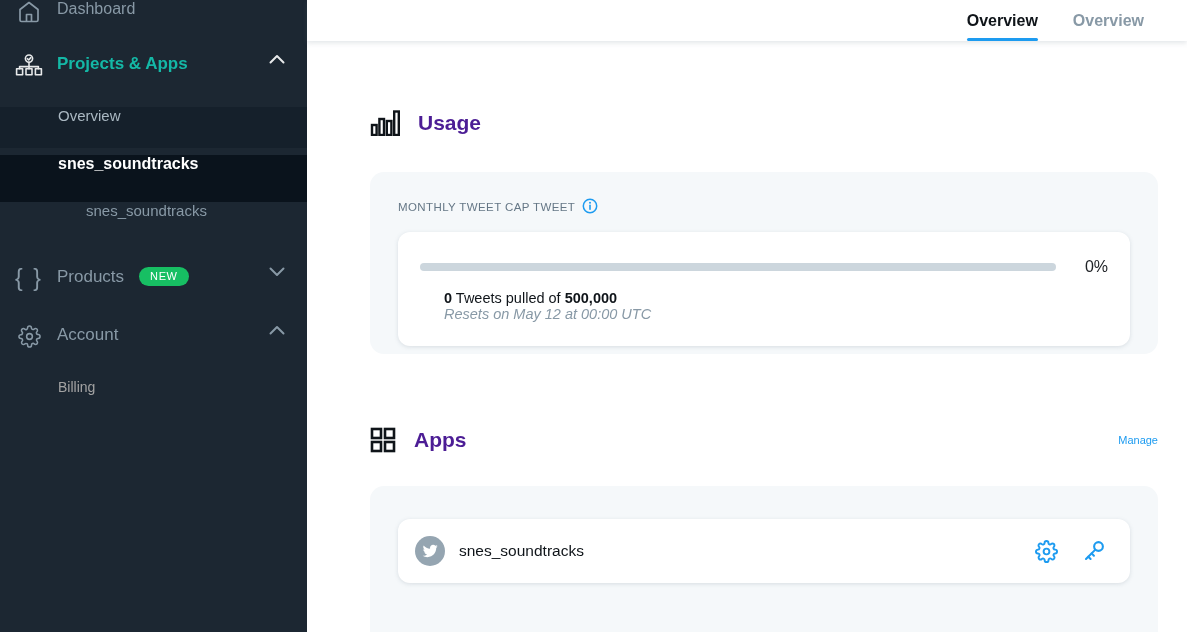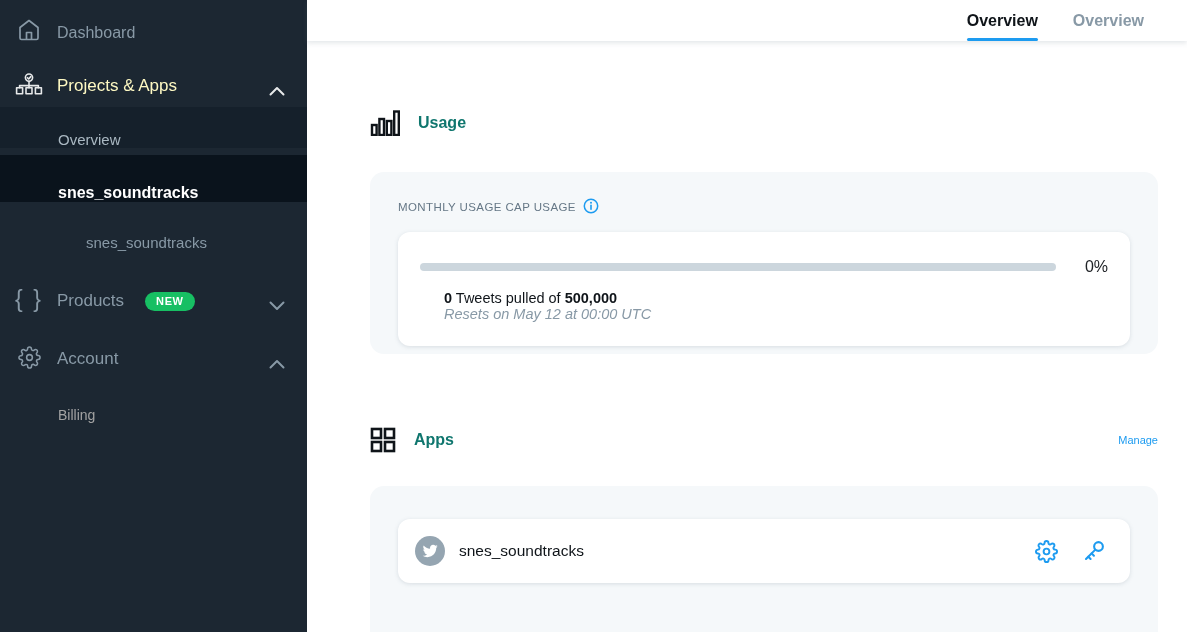--- a/index.html
+++ b/index.html
@@ -2,45 +2,45 @@
 <html><head>
 <meta charset="utf-8">
 <style>
   * { box-sizing: border-box; }
   html,body { margin:0; padding:0; background:#e8e8e8; }
   body { font-family:"Liberation Sans", sans-serif; }
   .app { position:relative; width:1187px; height:632px; background:#fff; display:flex; overflow:hidden; margin:0 auto; }
 
   
   .sidebar { width:307px; flex-shrink:0; background:#1c2732; color:#8899a6; overflow:hidden; }
-  .side-row { display:flex; align-items:flex-end; height:44px; padding:0 22px 0 15px; font-size:16px; cursor:pointer; }
+  .side-row { display:flex; align-items:flex-start; height:44px; padding:0 22px 0 15px; font-size:16px; cursor:pointer; }
   .side-row .icn { width:28px; display:flex; justify-content:center; align-items:center; margin-right:14px; flex-shrink:0; }
   .row-dashboard { height:42px; }
-  .row-projects { margin-top:12px; height:42px; color:#fef9c3; font-weight:normal; font-size:17px; }
+  .row-projects { margin-top:12px; height:42px; color:#14b8a6; font-weight:bold; font-size:17px; }
   .row-overview { margin-top:11px; height:41px; background:#15202b; padding-left:58px; color:#aab8c2; font-size:15px; }
   .row-project-selected { margin-top:7px; height:47px; background:#0a131c; padding-left:58px; color:#fff; font-weight:bold; font-size:16px; }
   .row-app-sub { height:49px; padding-left:86px; font-size:15px; color:#8899a6; }
   .row-products { margin-top:16px; height:44px; font-size:17px; }
   .row-account { margin-top:14px; height:44px; font-size:17px; }
   .row-billing { margin-top:10px; height:44px; padding-left:58px; color:#a3a3a3; font-size:14px; }
-  .badge-new { background:#17bf63; color:#fff; font-size:11px; font-weight:bold; letter-spacing:.6px; border-radius:11px; padding:4px 11px; margin-left:21px; line-height:1; }
+  .badge-new { background:#17bf63; color:#fff; font-size:11px; font-weight:normal; letter-spacing:.6px; border-radius:11px; padding:4px 11px; margin-left:15px; line-height:1; }
   .chev { margin-left:auto; display:flex; align-items:center; }
   .braces { font-size:23px; font-weight:400; color:#8899a6; letter-spacing:2px; line-height:1; }
 
   
   .main { flex:1; display:flex; flex-direction:column; position:relative; background:#fff; }
   .main-header { height:41px; flex-shrink:0; display:flex; justify-content:flex-end; align-items:stretch; padding-right:43px; background:#fff; box-shadow:0 2px 5px rgba(101,119,134,0.18); position:relative; z-index:2; }
   .tab { display:flex; align-items:center; margin-left:35px; font-size:16px; font-weight:bold; color:#8899a6; position:relative; cursor:pointer; }
   .tab.active { color:#0f1419; }
   .tab.active::after { content:""; position:absolute; left:0; right:0; bottom:0; height:3px; border-radius:2px; background:#1d9bf0; }
 
   .content { padding:69px 29px 0 63px; overflow:hidden; }
   .section-head { display:flex; align-items:center; }
   .section-head .s-icn { display:flex; align-items:center; margin-right:18px; }
-  .section-title { font-size:16px; font-weight:bold; color:#0f766e; margin:0; }
+  .section-title { font-size:21px; font-weight:bold; color:#4c1d95; margin:0; }
   .head-spacer { flex:1; }
   .manage-link { color:#1d9bf0; font-size:11px; text-decoration:none; cursor:pointer; }
 
   .panel { width:788px; background:#f5f8fa; border-radius:14px; }
   .panel-usage { margin-top:36px; height:182px; padding:26px 28px 0 28px; }
   .cap-label { display:flex; align-items:center; gap:7px; font-size:11.5px; letter-spacing:.4px; color:#657786; font-weight:400; }
   .card { background:#fff; border-radius:12px; box-shadow:0 1px 4px rgba(101,119,134,0.2); }
   .usage-card { margin-top:16px; padding:26px 22px 24px 22px; }
   .progress-row { display:flex; align-items:center; }
   .track { flex:1; height:8px; background:#ccd6dd; border-radius:4px; overflow:hidden; }
@@ -161,21 +161,21 @@
             <rect x="9.4" y="9" width="4.6" height="16"></rect>
             <rect x="16.8" y="11" width="4.6" height="14"></rect>
             <rect x="24.2" y="1.5" width="4.6" height="23.5"></rect>
           </svg>
         </span>
         <h2 class="section-title">Usage</h2>
       </div>
 
       <div class="panel panel-usage">
         <div class="cap-label">
-          <span>MONTHLY USAGE CAP USAGE</span>
+          <span>MONTHLY TWEET CAP TWEET</span>
           <span>
             <svg width="16" height="16" viewBox="0 0 16 16" fill="none">
               <circle cx="8" cy="8" r="6.7" stroke="#1d9bf0" stroke-width="1.5"></circle>
               <line x1="8" y1="7.4" x2="8" y2="11.3" stroke="#1d9bf0" stroke-width="1.6" stroke-linecap="round"></line>
               <circle cx="8" cy="4.7" r="1" fill="#1d9bf0"></circle>
             </svg>
           </span>
         </div>
 
         <div class="card usage-card">

